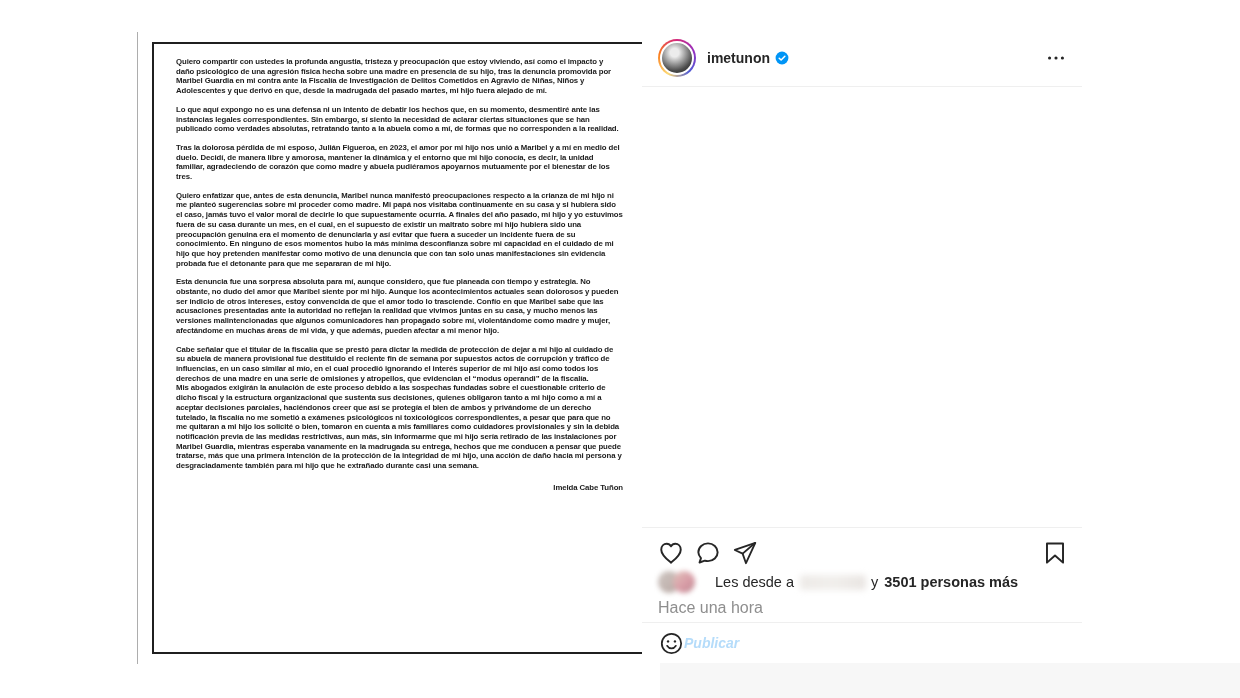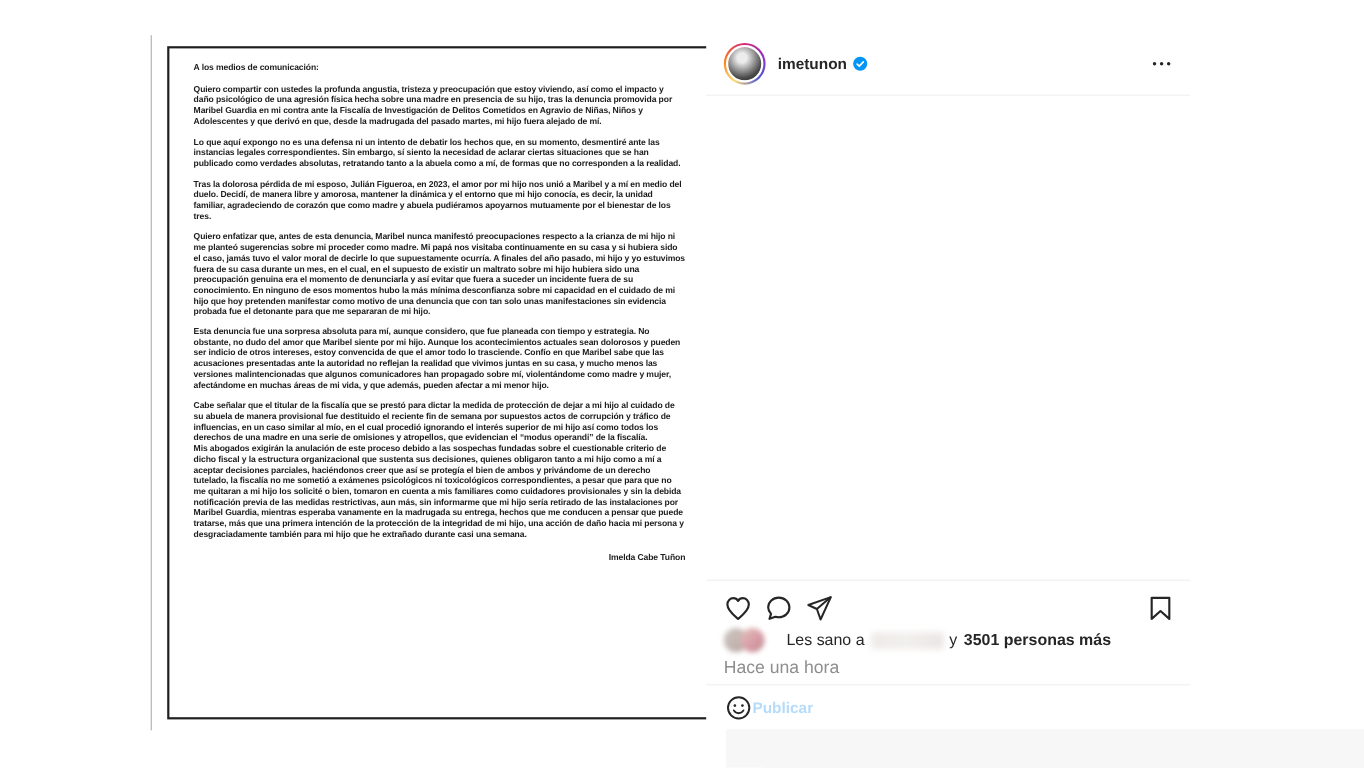--- a/index.html
+++ b/index.html
@@ -55,33 +55,32 @@
 
   .time-row{position:absolute;left:16px;top:599px;font-size:16px;color:#8e8e8e;}
 
   .comment-row{position:absolute;left:0;top:623px;width:440px;height:40px;display:flex;align-items:center;
                padding:0 14px 0 17px;box-sizing:border-box;}
   .emoji-icon{width:25px;height:25px;flex:0 0 auto;}
   .comment-input{flex:1;margin-left:14px;border:none;outline:none;background:transparent;
                  font-family:"Liberation Sans",sans-serif;font-size:14.5px;color:#262626;}
   .comment-input::placeholder{color:#949494;opacity:1;}
   .publish-btn{border:none;background:transparent;font-family:"Liberation Sans",sans-serif;
-               font-size:14px;font-weight:600;color:#b5dcfa;padding:0;}
+               font-size:14px;font-weight:600;color:#b5dcfa;padding:0;font-style:italic;}
 
   .bottom-strip{position:absolute;left:660px;top:663px;width:580px;height:35px;background:#f7f7f7;}
 </style>
 </head>
 <body>
 
 <div class="screen">
 
   <div class="media-pane">
     <div class="media-edge"></div>
     <div class="letter">
-      <div class="letter-title">A los medios de comunicación:</div>
       <div class="letter-body">
           <div class="para gap">Quiero compartir con ustedes la profunda angustia, tristeza y preocupación que estoy viviendo, así como el impacto y daño psicológico de una agresión física hecha sobre una madre en presencia de su hijo, tras la denuncia promovida por Maribel Guardia en mi contra ante la Fiscalía de Investigación de Delitos Cometidos en Agravio de Niñas, Niños y Adolescentes y que derivó en que, desde la madrugada del pasado martes, mi hijo fuera alejado de mí.</div>
           <div class="para gap">Lo que aquí expongo no es una defensa ni un intento de debatir los hechos que, en su momento, desmentiré ante las instancias legales correspondientes. Sin embargo, sí siento la necesidad de aclarar ciertas situaciones que se han publicado como verdades absolutas, retratando tanto a la abuela como a mí, de formas que no corresponden a la realidad.</div>
           <div class="para gap">Tras la dolorosa pérdida de mi esposo, Julián Figueroa, en 2023, el amor por mi hijo nos unió a Maribel y a mí en medio del duelo. Decidí, de manera libre y amorosa, mantener la dinámica y el entorno que mi hijo conocía, es decir, la unidad familiar, agradeciendo de corazón que como madre y abuela pudiéramos apoyarnos mutuamente por el bienestar de los tres.</div>
           <div class="para gap">Quiero enfatizar que, antes de esta denuncia, Maribel nunca manifestó preocupaciones respecto a la crianza de mi hijo ni me planteó sugerencias sobre mi proceder como madre. Mi papá nos visitaba continuamente en su casa y si hubiera sido el caso, jamás tuvo el valor moral de decirle lo que supuestamente ocurría. A finales del año pasado, mi hijo y yo estuvimos fuera de su casa durante un mes, en el cual, en el supuesto de existir un maltrato sobre mi hijo hubiera sido una preocupación genuina era el momento de denunciarla y así evitar que fuera a suceder un incidente fuera de su conocimiento. En ninguno de esos momentos hubo la más mínima desconfianza sobre mi capacidad en el cuidado de mi hijo que hoy pretenden manifestar como motivo de una denuncia que con tan solo unas manifestaciones sin evidencia probada fue el detonante para que me separaran de mi hijo.</div>
           <div class="para gap">Esta denuncia fue una sorpresa absoluta para mí, aunque considero, que fue planeada con tiempo y estrategia. No obstante, no dudo del amor que Maribel siente por mi hijo. Aunque los acontecimientos actuales sean dolorosos y pueden ser indicio de otros intereses, estoy convencida de que el amor todo lo trasciende. Confío en que Maribel sabe que las acusaciones presentadas ante la autoridad no reflejan la realidad que vivimos juntas en su casa, y mucho menos las versiones malintencionadas que algunos comunicadores han propagado sobre mí, violentándome como madre y mujer, afectándome en muchas áreas de mi vida, y que además, pueden afectar a mi menor hijo.</div>
           <div class="para">Cabe señalar que el titular de la fiscalía que se prestó para dictar la medida de protección de dejar a mi hijo al cuidado de su abuela de manera provisional fue destituido el reciente fin de semana por supuestos actos de corrupción y tráfico de influencias, en un caso similar al mío, en el cual procedió ignorando el interés superior de mi hijo así como todos los derechos de una madre en una serie de omisiones y atropellos, que evidencian el “modus operandi” de la fiscalía.</div>
           <div class="para gap">Mis abogados exigirán la anulación de este proceso debido a las sospechas fundadas sobre el cuestionable criterio de dicho fiscal y la estructura organizacional que sustenta sus decisiones, quienes obligaron tanto a mi hijo como a mí a aceptar decisiones parciales, haciéndonos creer que así se protegía el bien de ambos y privándome de un derecho tutelado, la fiscalía no me sometió a exámenes psicológicos ni toxicológicos correspondientes, a pesar que para que no me quitaran a mi hijo los solicité o bien, tomaron en cuenta a mis familiares como cuidadores provisionales y sin la debida notificación previa de las medidas restrictivas, aun más, sin informarme que mi hijo sería retirado de las instalaciones por Maribel Guardia, mientras esperaba vanamente en la madrugada su entrega, hechos que me conducen a pensar que puede tratarse, más que una primera intención de la protección de la integridad de mi hijo, una acción de daño hacia mi persona y desgraciadamente también para mi hijo que he extrañado durante casi una semana.</div>
         </div>
       <div class="letter-signature">Imelda Cabe Tuñon</div>
@@ -125,21 +124,21 @@
       <svg class="act-icon save-slot" viewBox="0 0 24 24">
         <path d="M19.4 20.9 12 14.3 4.6 20.9V3.2h14.8v17.7Z" fill="none" stroke="#262626" stroke-width="1.8" stroke-linejoin="round"></path>
       </svg>
     </div>
 
     <div class="likes-row">
       <div class="likes-avatars">
         <div class="c1"></div>
           <div class="c2"></div>
       </div>
-      <span class="likes-prefix">Les sano a</span>
+      <span class="likes-prefix">Les desde a</span>
       <span class="blur-name"></span>
       <span class="likes-connector">y</span>
       <span class="likes-count">3501 personas más</span>
     </div>
 
     <div class="time-row">Hace una hora</div>
 
     <div class="divider div-comment"></div>
 
     <div class="comment-row">

